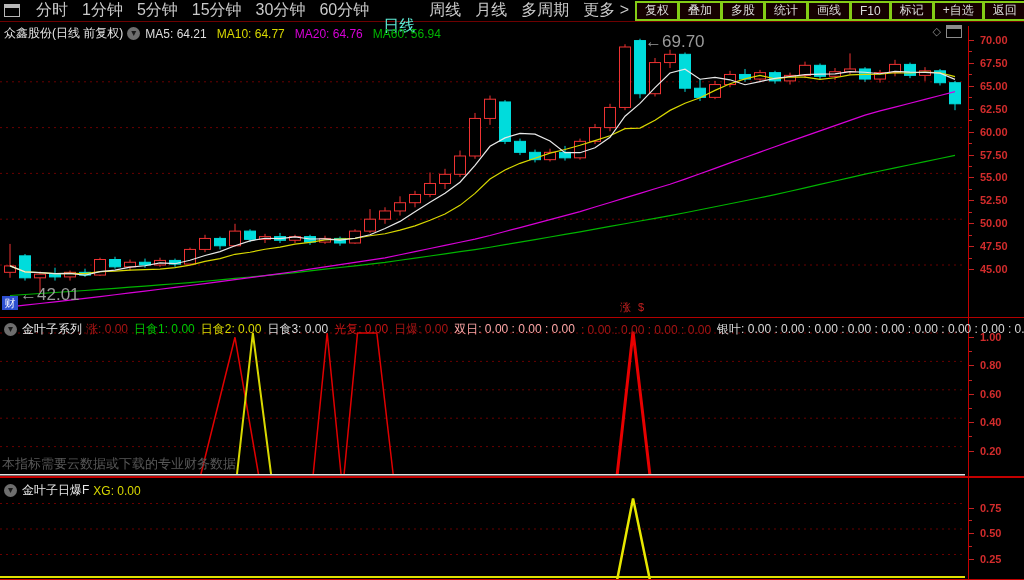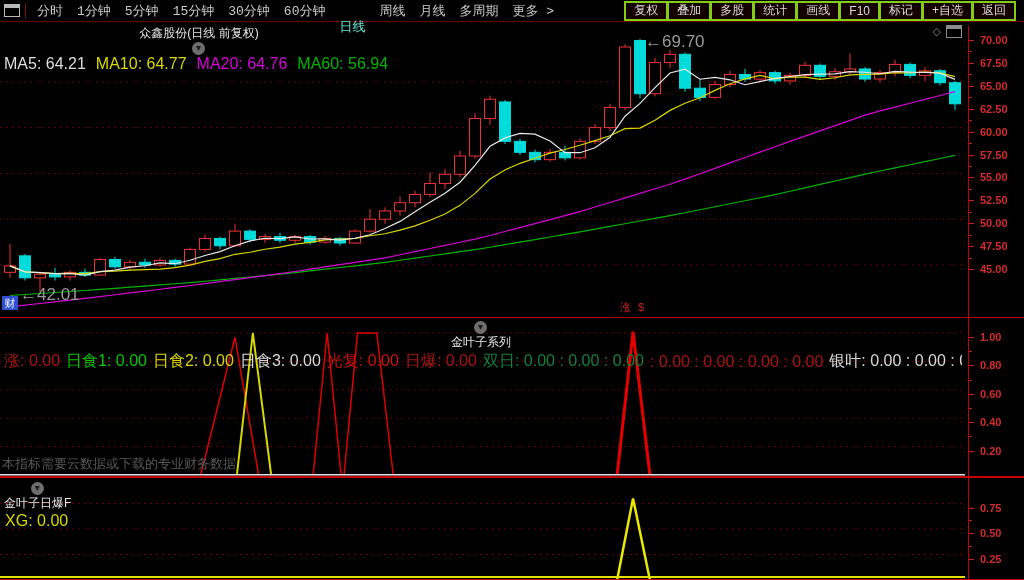--- a/index.html
+++ b/index.html
@@ -6,33 +6,33 @@
   .app{position:relative;width:1024px;height:580px;background:#000;overflow:hidden;
        font-family:"Liberation Sans","DejaVu Sans",sans-serif;-webkit-font-smoothing:none;}
   
   .topbar{position:absolute;left:0;top:0;width:1024px;height:22px;border-bottom:1px solid #6e0000;
           display:flex;align-items:center;box-sizing:border-box;}
   .winicon{width:14px;height:11px;border:1px solid #b8b8b8;position:relative;flex:0 0 auto;}
   .winicon::before{content:"";position:absolute;left:0;top:0;right:0;height:3px;background:#b8b8b8;}
   .tb-icon-wrap{padding:0 5px 0 4px;display:flex;align-items:center;}
   .tb-sep{width:1px;height:16px;background:#7a1010;margin-right:4px;}
   .menu{display:flex;align-items:center;}
-  .menu-item{color:#c9c9c9;font-size:13px;padding:0 7px;white-space:nowrap;cursor:default;font-family:Liberation Mono, monospace;}
+  .menu-item{color:#c9c9c9;font-size:16px;padding:0 7px;white-space:nowrap;cursor:default;}
   .menu-item.active{color:#5eead4;margin-top:32px;}
   .tb-right{margin-left:auto;display:flex;align-items:stretch;height:20px;margin-right:8px;}
   .tb-btn{color:#dcdcdc;font-size:12px;border:2px solid #84cc16;margin-left:-1px;background:#150000;
           display:flex;align-items:center;padding:0 8px;white-space:nowrap;cursor:default;}
   
   .panel{position:absolute;left:0;width:1024px;}
   .plot-svg{position:absolute;left:0;top:0;}
-  .phdr{position:absolute;left:4px;display:flex;align-items:center;white-space:nowrap;z-index:5;flex-direction:column;}
+  .phdr{position:absolute;left:4px;display:flex;align-items:center;white-space:nowrap;z-index:5;}
   .phdr .title{color:#e6e6e6;font-size:12px;margin-right:4px;}
   .cicon{width:13px;height:13px;border-radius:50%;background:#6e6e6e;color:#1a1a1a;font-size:10px;
          line-height:12px;text-align:center;margin-right:5px;flex:0 0 auto;}
-  .tok{font-size:16px;margin-right:6px;}
+  .tok{font-size:12px;margin-right:6px;}
   .hdr-clip{display:flex;align-items:center;max-width:958px;overflow:hidden;white-space:nowrap;}
   
   .axis-col{position:absolute;left:968px;top:26px;width:56px;height:558px;border-left:1px solid #c40000;box-sizing:border-box;z-index:4;}
   .axis-label{position:absolute;left:11px;color:#d22c2c;font-size:11px;font-weight:bold;line-height:12px;}
   .tick{position:absolute;left:0;height:1px;background:#c42222;}
   
   .hline{position:absolute;left:0;z-index:3;}
   
   .ann{position:absolute;color:#9a9a9a;font-size:17px;z-index:6;white-space:nowrap;}
   .badge{position:absolute;z-index:6;color:#fff;font-size:11px;width:16px;height:14px;line-height:14px;text-align:center;}
@@ -262,21 +262,21 @@
     <div class="phdr" style="top:3px;">
       <span class="cicon">▾</span>
       <span class="title">金叶子系列</span>
       <span class="hdr-clip" id="p2-tokens">
           <span class="tok" style="color: rgb(168, 20, 20);">涨: 0.00</span>
           <span class="tok" style="color: rgb(0, 200, 0);">日食1: 0.00</span>
           <span class="tok" style="color: rgb(216, 216, 0);">日食2: 0.00</span>
           <span class="tok" style="color: rgb(216, 216, 216);">日食3: 0.00</span>
           <span class="tok" style="color: rgb(200, 20, 20);">光复: 0.00</span>
           <span class="tok" style="color: rgb(168, 20, 20);">日爆: 0.00</span>
-          <span class="tok" style="color: #15803d;">双日: 0.00 : 0.00 : 0.00</span>
+          <span class="tok" style="color: #fca5a5;">双日: 0.00 : 0.00 : 0.00</span>
           <span class="tok" style="color: rgb(168, 20, 20);">: 0.00 : 0.00 : 0.00 : 0.00</span>
           <span class="tok" style="color: rgb(216, 216, 216);">银叶: 0.00 : 0.00 : 0.00 : 0.00 : 0.00 : 0.00 : 0.00 : 0.00 : 0.</span>
         </span>
     </div>
   </div>
 
   <div class="panel" id="panel-bot" style="top:478px;height:102px;">
     <svg class="plot-svg" id="svg-bot" width="968" height="102">
         <g>
           <line x1="0" x2="965" y1="76.5" y2="76.5" stroke="#6a0000" stroke-width="1" stroke-dasharray="2 4"></line>

